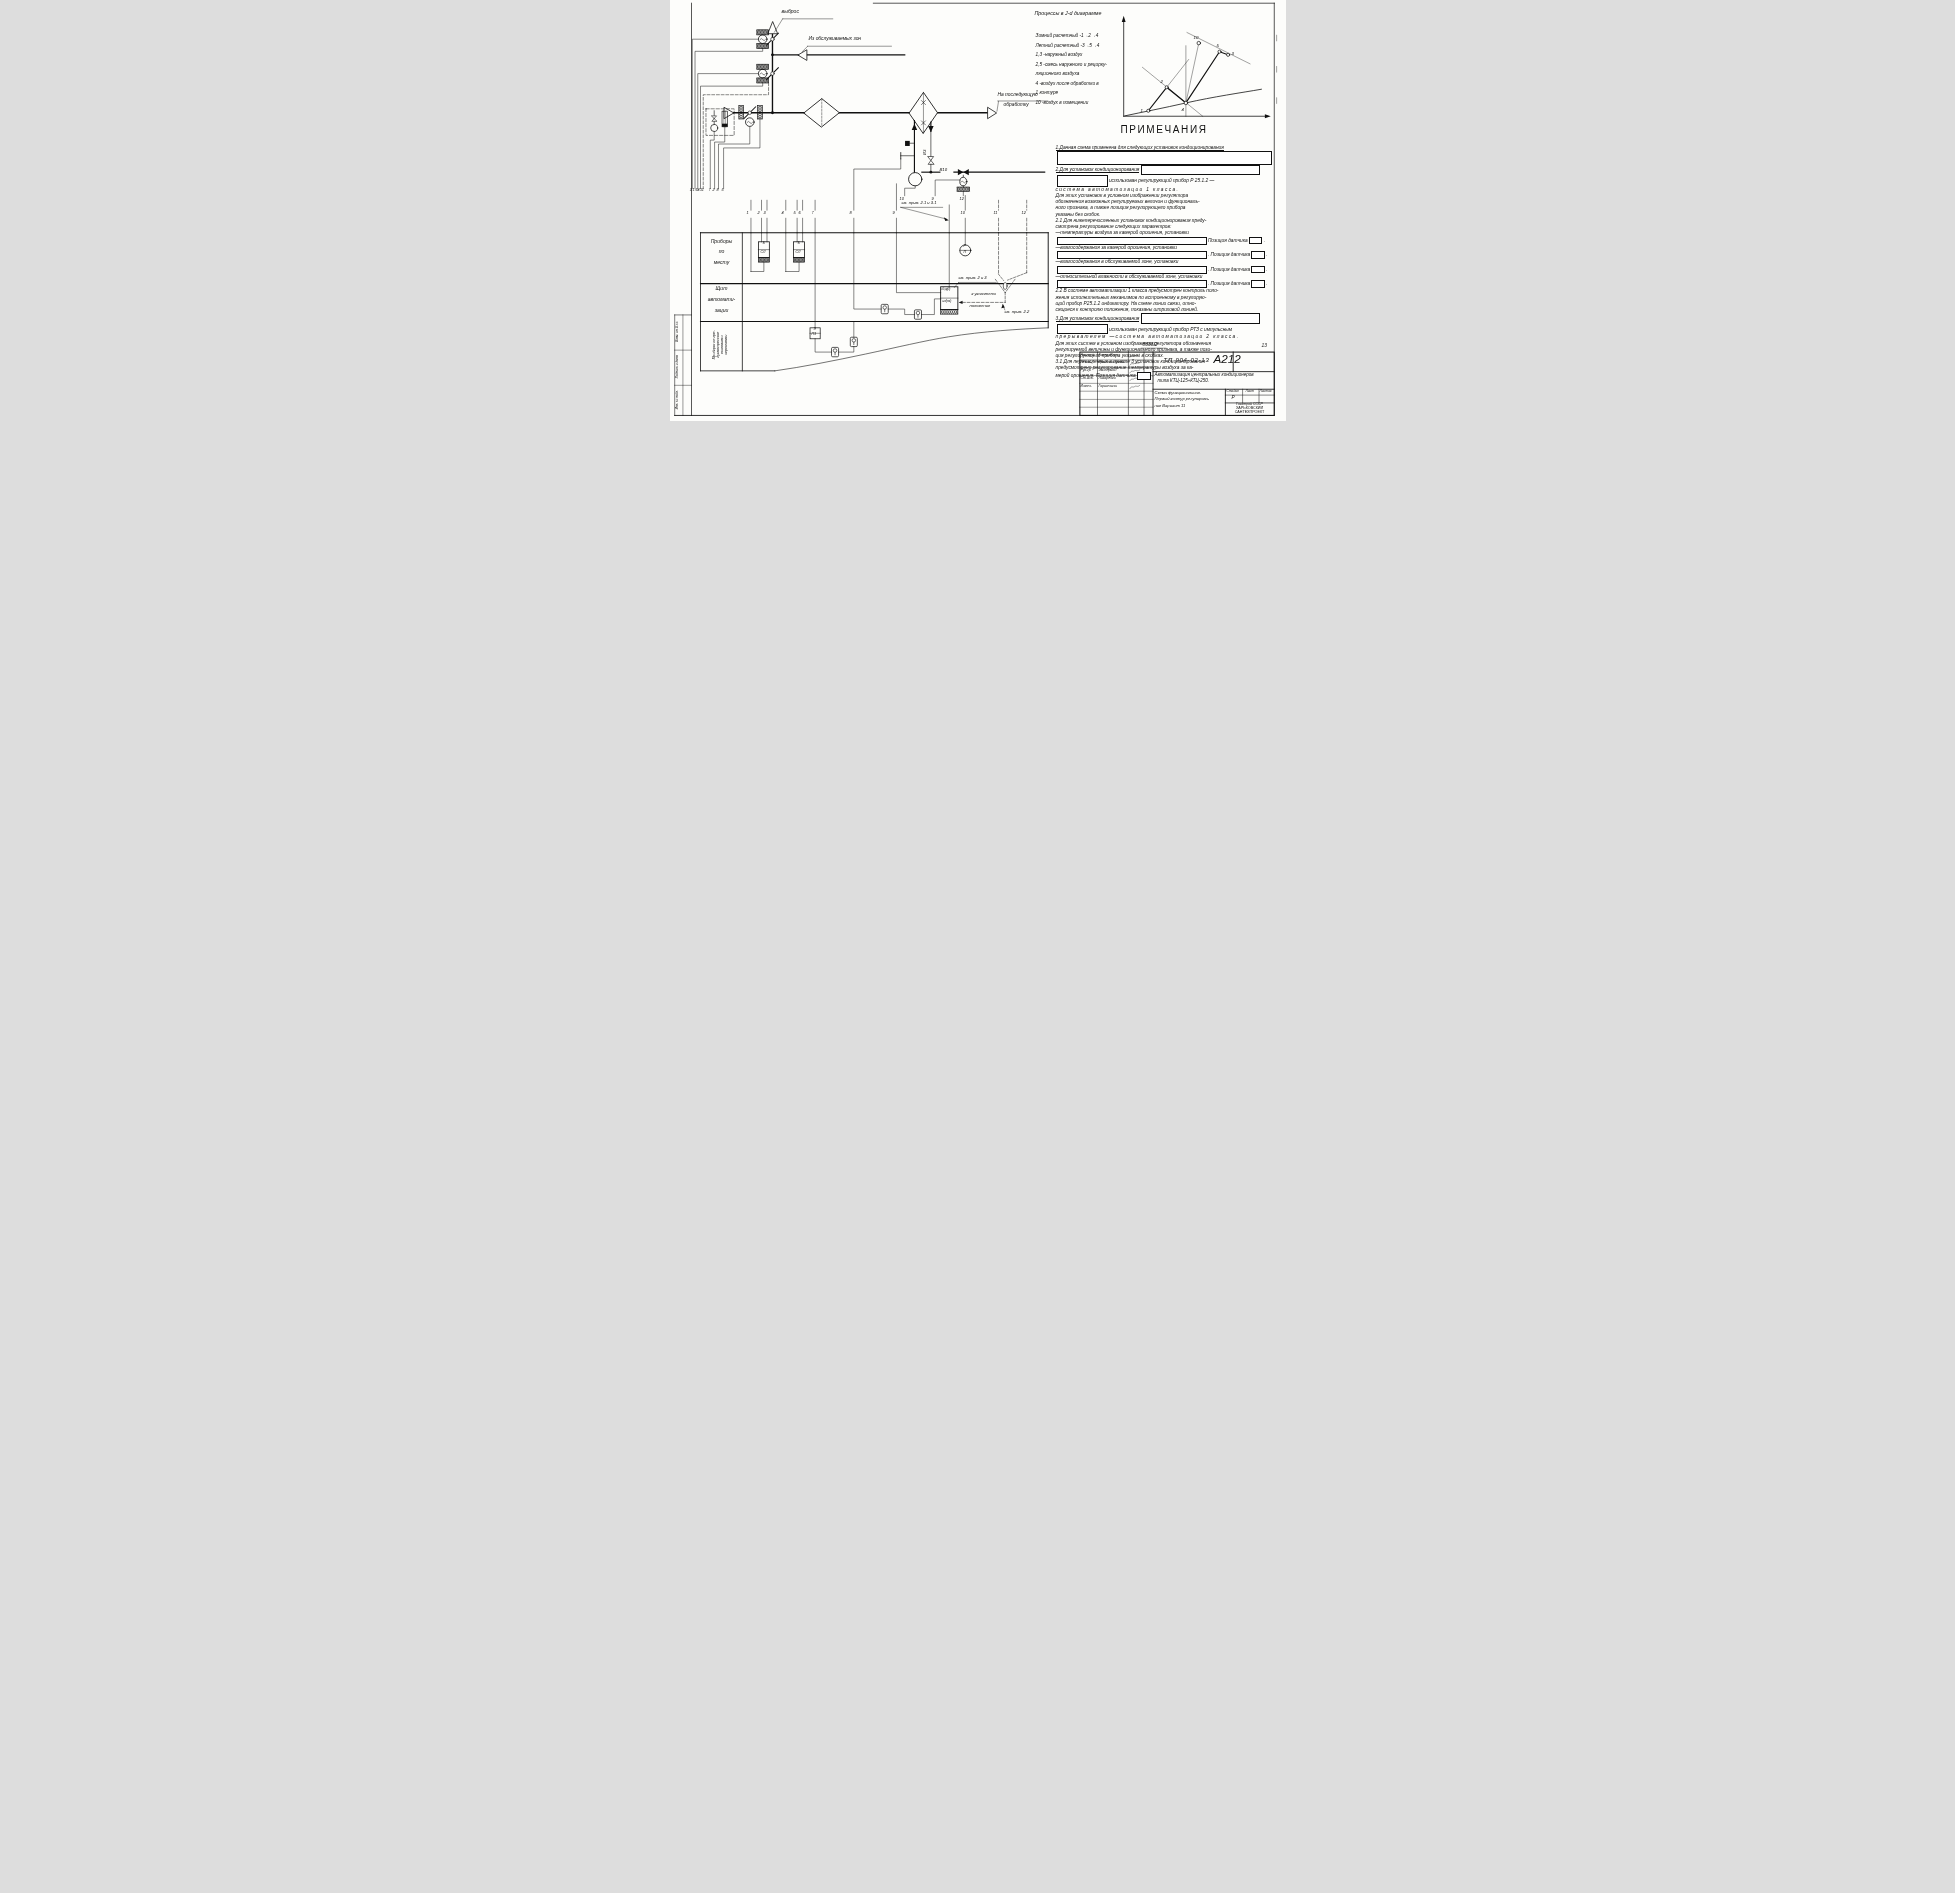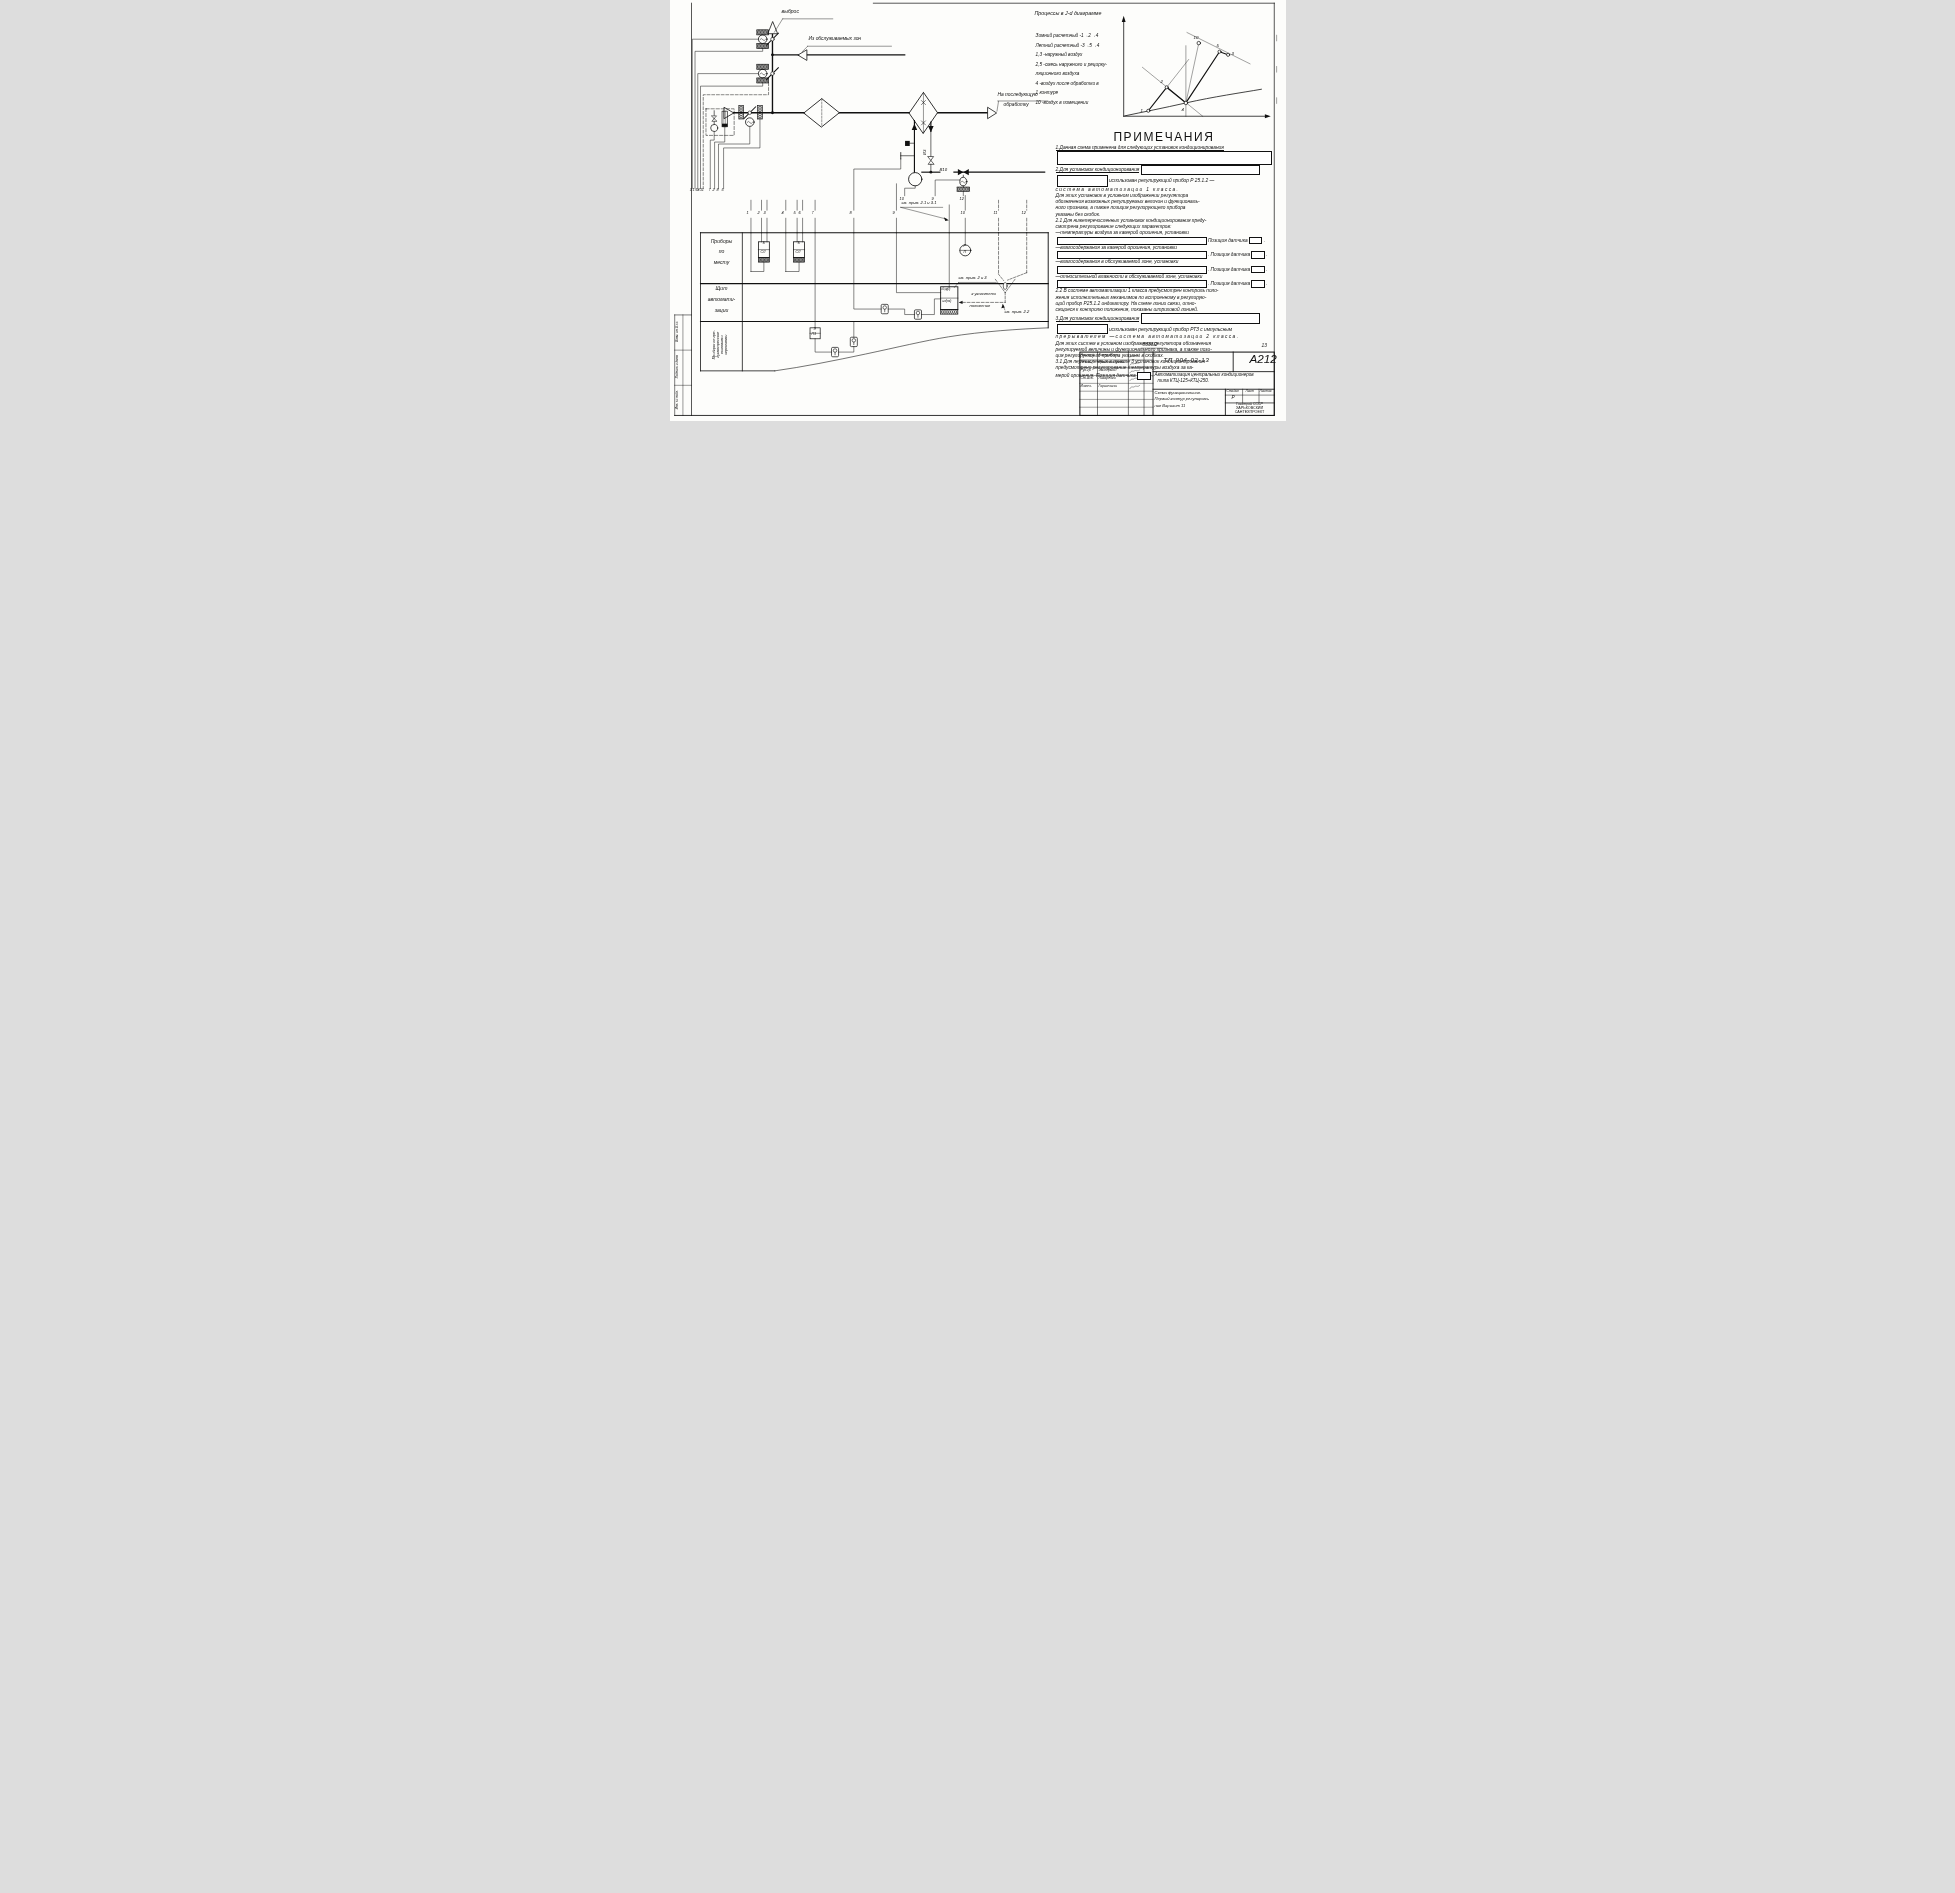--- a/index.html
+++ b/index.html
@@ -8,21 +8,21 @@
   #art{position:absolute;left:0;top:0;z-index:1;}
   .lbl{position:absolute;z-index:2;font-style:italic;white-space:nowrap;color:#111;line-height:1.05;}
   .up{font-style:normal;}
   .rot{transform:rotate(-90deg);transform-origin:center center;text-align:center;}
   .ctr{text-align:center;}
   #legend .lg{position:static;display:block;margin-bottom:4.5px;}
   #legend{position:absolute;left:366px;top:33px;z-index:2;font-style:italic;font-size:4.7px;width:84px;}
   #jd-title{position:absolute;left:365px;top:11px;font-size:5.3px;z-index:2;font-style:italic;}
   #notes{position:absolute;left:386px;top:145px;width:217px;z-index:2;font-style:italic;
          font-size:4.8px;line-height:6.2px;}
-  #notes-head{position:absolute;left:386px;top:130px;width:217px;text-align:center;font-size:12px;
+  #notes-head{position:absolute;left:386px;top:124px;width:217px;text-align:center;font-size:10px;
          letter-spacing:1.6px;z-index:2;font-style:normal;}
   .note-line{white-space:nowrap;}
   .blank{display:inline-block;background:#fff;border:0.8px solid #111;vertical-align:middle;margin:0 1.2px;}
   .u{border-bottom:0.5px solid #111;}
   .sp{letter-spacing:1.4px;}
   .wnum{position:absolute;z-index:2;font-style:italic;font-size:3.9px;}
 </style>
 </head>
 <body>
 
@@ -363,21 +363,21 @@
         <rect x="461" y="862" width="18" height="24" rx="3" stroke-width="1.8"></rect>
         <circle cx="470" cy="870" r="4.5" stroke-width="1.5"></circle>
         <line x1="470" y1="874" x2="470" y2="882" stroke-width="1.5"></line>
       </g>
     </svg>
 
 <div class="lbl" style="left:473px;top:342px;font-size:4.9px;">8338/2</div>
 <div class="lbl" style="left:592px;top:343px;font-size:4.9px;">13</div>
 
 <div class="lbl" style="left:494px;top:357px;font-size:5.9px;letter-spacing:0.8px;">ТП 904-02-13</div>
-<div class="lbl" style="left:580px;top:353px;font-size:11.7px;">А212</div>
+<div class="lbl" style="left:544px;top:353px;font-size:11.7px;">А212</div>
 <div class="lbl" style="left:485px;top:373px;font-size:4.5px;">Автоматизация центральных кондиционеров</div>
 <div class="lbl" style="left:488px;top:379px;font-size:4.5px;">типа КТЦ-125÷КТЦ-250.</div>
 <div class="lbl" style="left:557px;top:390px;font-size:3.3px;">Стадия</div>
 <div class="lbl" style="left:576px;top:390px;font-size:3.3px;">Лист</div>
 <div class="lbl" style="left:590px;top:390px;font-size:3.3px;">Листов</div>
 <div class="lbl" style="left:562px;top:396px;font-size:4.7px;">Р</div>
 
 <div id="jd-title" class="lbl">Процессы в J-d диаграмме</div>
 <div id="legend">
       <div class="lg">Зимний расчетный -1→2→4</div>

